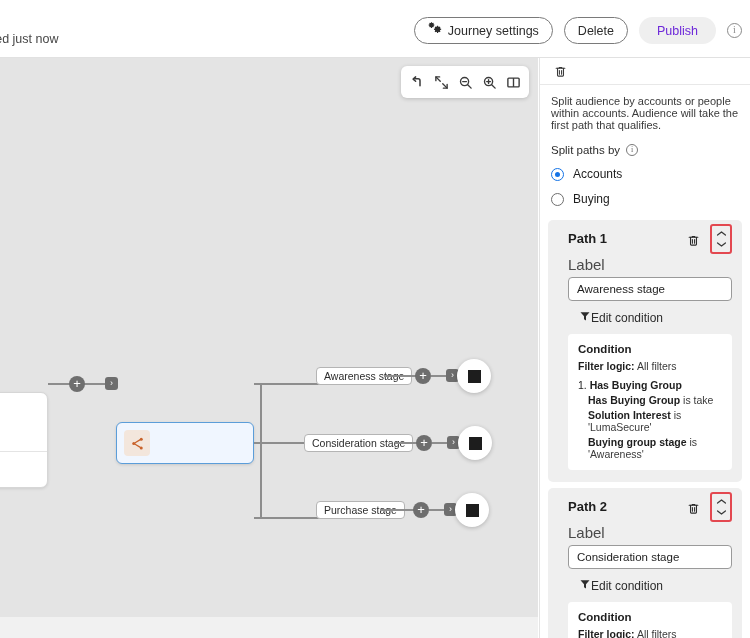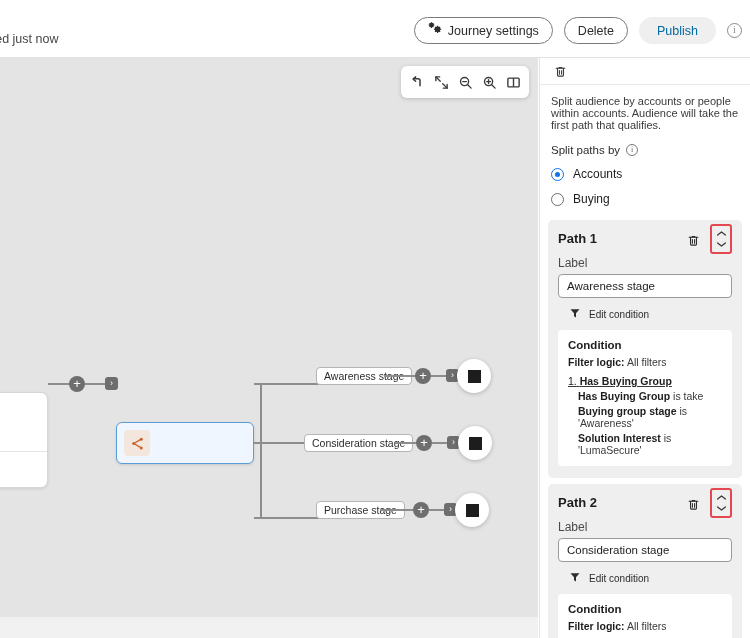--- a/index.html
+++ b/index.html
@@ -28,21 +28,21 @@
     display: flex; align-items: center; gap: 11px;
   }
   .btn {
     height: 27px; border: 1px solid #7a7a7a; border-radius: 14px;
     background: #fff; color: #2c2c2c; font-size: 12.5px;
     padding: 0 13px; display: inline-flex; align-items: center; gap: 6px;
     cursor: pointer; white-space: nowrap;
     font-family: "Liberation Sans", sans-serif;
   }
   .btn-publish {
-    border: none; background: #efefef; color: #0369a1; cursor: default;
+    border: none; background: #efefef; color: #6d28d9; cursor: default;
     padding: 0 18px;
   }
   .info-circle {
     width: 15px; height: 15px; border-radius: 50%;
     border: 1.3px solid #8a8a8a; color: #8a8a8a;
     font-size: 10px; line-height: 12.5px; text-align: center;
     display: inline-block; font-family: "Liberation Serif", serif;
   }
 
   
@@ -150,53 +150,53 @@
     font-size: 12px; color: #1d1d1d; cursor: pointer; }
   .radio { width: 13px; height: 13px; border-radius: 50%;
     border: 1.6px solid #1473e6; display: flex; align-items: center;
     justify-content: center; flex: 0 0 13px; }
   .radio.off { border-color: #6e6e6e; }
   .radio-dot { width: 5px; height: 5px; border-radius: 50%; background: #1473e6; }
 
   
   .path-card {
     position: relative; margin: 0 8px 6px 8px;
-    background: #efefef; border-radius: 5px; padding: 11px 10px 12px 10px;
+    background: #efefef; border-radius: 5px; padding: 11px 10px 12px 20px;
   }
   .pc-head { display: flex; align-items: flex-start; }
   .pc-title { font-size: 13px; font-weight: bold; color: #1d1d1d; flex: 1; }
   .pc-trash { width: 18px; height: 18px; display: flex; align-items: center;
     justify-content: center; cursor: pointer; color: #2c2c2c; margin-right: 8px; }
   .reorder {
     width: 22px; height: 30px;
     border: 2px solid #e34850; border-radius: 3px;
     display: flex; flex-direction: column; align-items: center;
     justify-content: center; gap: 1px; cursor: pointer;
     margin-top: -7px; background: transparent;
   }
   .chev { font-size: 10px; line-height: 10px; color: #3a3a3a; }
-  .pc-label { font-size: 12px; color: #4a4a4a; margin-top: 2px; }
+  .pc-label { font-size: 15px; color: #4a4a4a; margin-top: 2px; }
   .pc-input {
     width: 100%; height: 24px; margin-top: 4px;
     border: 1px solid #9a9a9a; border-radius: 4px; background: #fff;
     font-size: 11.5px; color: #1d1d1d; padding: 0 8px;
     font-family: "Liberation Sans", sans-serif;
   }
   .edit-cond {
-    display: flex; align-items: center; gap: 8px;
-    margin: 9px 0 0 11px; font-size: 10px; color: #2c2c2c; cursor: pointer;
+    display: flex; align-items: center; 
+    margin: 9px 0 0 11px; font-size: 12px; color: #2c2c2c; cursor: pointer;
   }
   .cond-box {
     margin-top: 9px; background: #ffffff; border-radius: 4px;
     padding: 9px 10px 10px 10px;
   }
   .cond-title { font-size: 11.5px; font-weight: bold; color: #1d1d1d; }
   .cond-logic { font-size: 10.5px; color: #3a3a3a; margin-top: 5px; }
   .cond-logic b { color: #1d1d1d; }
-  .cond-item { font-size: 10.5px; margin-top: 7px; color: #3a3a3a; text-decoration: underline; }
+  .cond-item { font-size: 10.5px; margin-top: 7px; color: #3a3a3a; }
   .cond-item .num { color: #1d1d1d; }
   .cond-item b { color: #1d1d1d; }
   .cond-sub { font-size: 10.5px; color: #3a3a3a; margin-top: 3px; padding-left: 10px; }
   .cond-sub b { color: #1d1d1d; }
 </style>
 </head>
 <body>
 
 <div id="app">
 
@@ -407,24 +407,24 @@
           <span>All filters</span>
         </div>
         <div class="cond-item">
           <span class="num">1.</span>
           <b>Has Buying Group</b>
         </div>
         <div class="cond-sub">
           <b>Has Buying Group</b><span> is take</span>
         </div>
         <div class="cond-sub">
+          <b>Solution Interest</b><span> is 'LumaSecure'</span>
+        </div>
+        <div class="cond-sub">
           <b>Buying group stage</b><span> is 'Awareness'</span>
-        </div>
-        <div class="cond-sub">
-          <b>Solution Interest</b><span> is 'LumaSecure'</span>
         </div>
       </div>
     </div>
 
     <div class="path-card">
       <div class="pc-head">
         <div class="pc-title">Path 2</div>
         <div class="pc-trash">
           <svg width="13" height="13" viewBox="0 0 24 24" fill="none" stroke="#2c2c2c" stroke-width="2" stroke-linecap="round" stroke-linejoin="round">
             <path d="M4 6h16"></path>

